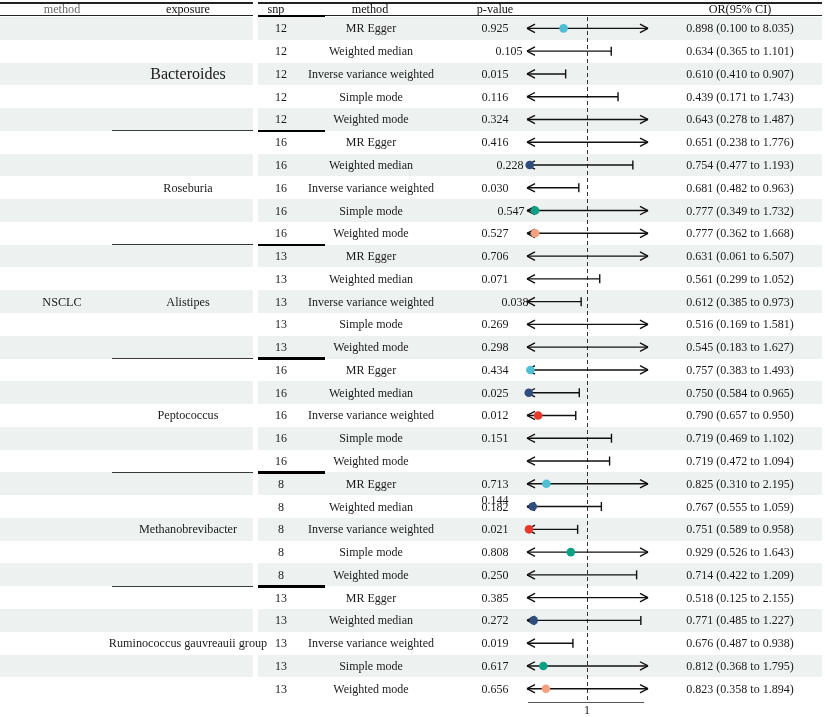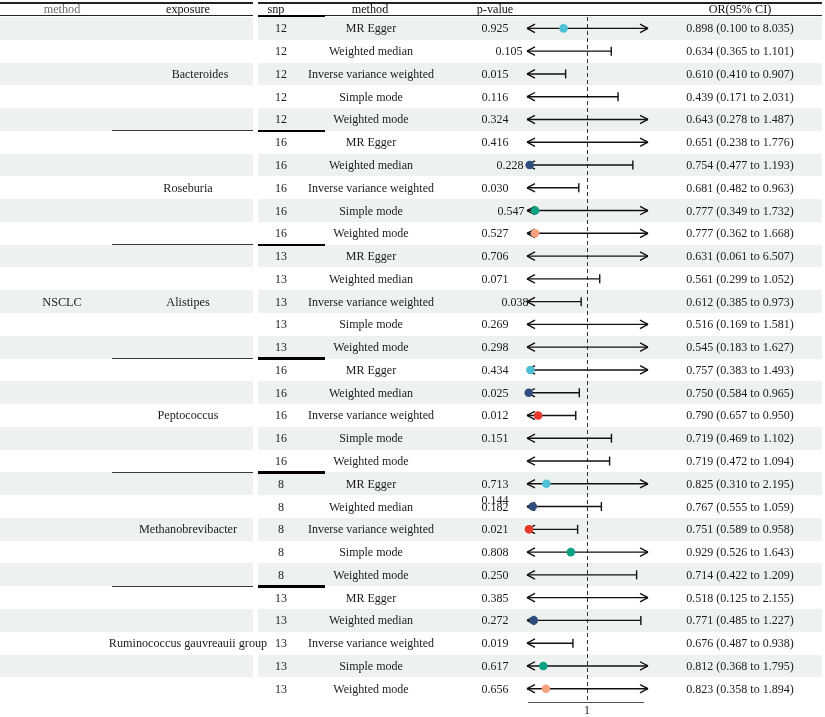--- a/index.html
+++ b/index.html
@@ -63,37 +63,37 @@
       <div class="hline sep-thin" style="left: 112px; top: 130.25px; width: 141px; height: 1.2px;"></div>
       <div class="hline hline-thick" style="left: 258px; top: 129.65px; width: 67px; height: 2.5px;"></div>
       <div class="hline sep-thin" style="left: 112px; top: 244.1px; width: 141px; height: 1.2px;"></div>
       <div class="hline hline-thick" style="left: 258px; top: 243.5px; width: 67px; height: 2.5px;"></div>
       <div class="hline sep-thin" style="left: 112px; top: 357.95px; width: 141px; height: 1.2px;"></div>
       <div class="hline hline-thick" style="left: 258px; top: 357.35px; width: 67px; height: 2.5px;"></div>
       <div class="hline sep-thin" style="left: 112px; top: 471.8px; width: 141px; height: 1.2px;"></div>
       <div class="hline hline-thick" style="left: 258px; top: 471.2px; width: 67px; height: 2.5px;"></div>
       <div class="hline sep-thin" style="left: 112px; top: 585.65px; width: 141px; height: 1.2px;"></div>
       <div class="hline hline-thick" style="left: 258px; top: 585.05px; width: 67px; height: 2.5px;"></div>
-      <div class="cell" style="left: 200px; top: 73.925px; font-size: 12px;">Bacteroides</div>
+      <div class="cell" style="left: 188px; top: 73.925px; font-size: 16px;">Bacteroides</div>
       <div class="cell" style="left: 281px; top: 28.385px;">12</div>
       <div class="cell" style="left: 371px; top: 28.385px;">MR Egger</div>
       <div class="cell" style="left: 495px; top: 28.385px;">0.925</div>
       <div class="cell" style="left: 740px; top: 28.385px;">0.898 (0.100 to 8.035)</div>
       <div class="cell" style="left: 281px; top: 51.155px;">12</div>
       <div class="cell" style="left: 371px; top: 51.155px;">Weighted median</div>
       <div class="cell" style="left: 495px; top: 51.155px; margin-left: 14px;">0.105</div>
       <div class="cell" style="left: 740px; top: 51.155px;">0.634 (0.365 to 1.101)</div>
       <div class="cell" style="left: 281px; top: 73.925px;">12</div>
       <div class="cell" style="left: 371px; top: 73.925px;">Inverse variance weighted</div>
       <div class="cell" style="left: 495px; top: 73.925px;">0.015</div>
       <div class="cell" style="left: 740px; top: 73.925px;">0.610 (0.410 to 0.907)</div>
       <div class="cell" style="left: 281px; top: 96.695px;">12</div>
       <div class="cell" style="left: 371px; top: 96.695px;">Simple mode</div>
       <div class="cell" style="left: 495px; top: 96.695px;">0.116</div>
-      <div class="cell" style="left: 740px; top: 96.695px;">0.439 (0.171 to 2.031)</div>
+      <div class="cell" style="left: 740px; top: 96.695px;">0.439 (0.171 to 1.743)</div>
       <div class="cell" style="left: 281px; top: 119.465px;">12</div>
       <div class="cell" style="left: 371px; top: 119.465px;">Weighted mode</div>
       <div class="cell" style="left: 495px; top: 119.465px;">0.324</div>
       <div class="cell" style="left: 740px; top: 119.465px;">0.643 (0.278 to 1.487)</div>
       <div class="cell" style="left: 188px; top: 187.775px; font-size: 12.2px;">Roseburia</div>
       <div class="cell" style="left: 281px; top: 142.235px;">16</div>
       <div class="cell" style="left: 371px; top: 142.235px;">MR Egger</div>
       <div class="cell" style="left: 495px; top: 142.235px;">0.416</div>
       <div class="cell" style="left: 740px; top: 142.235px;">0.651 (0.238 to 1.776)</div>
       <div class="cell" style="left: 281px; top: 165.005px;">16</div>

